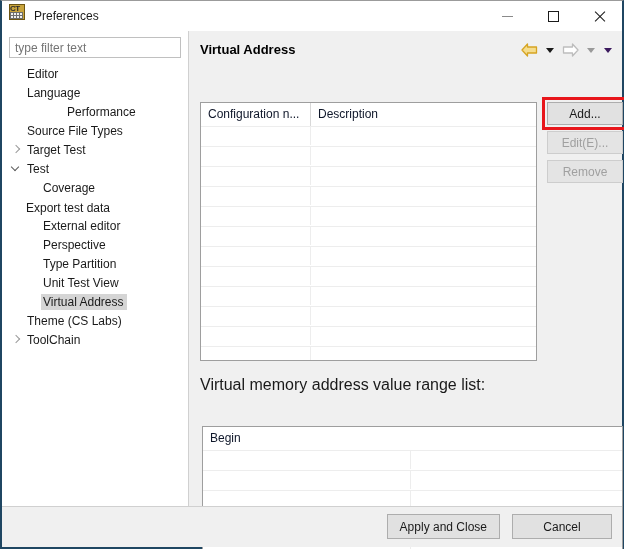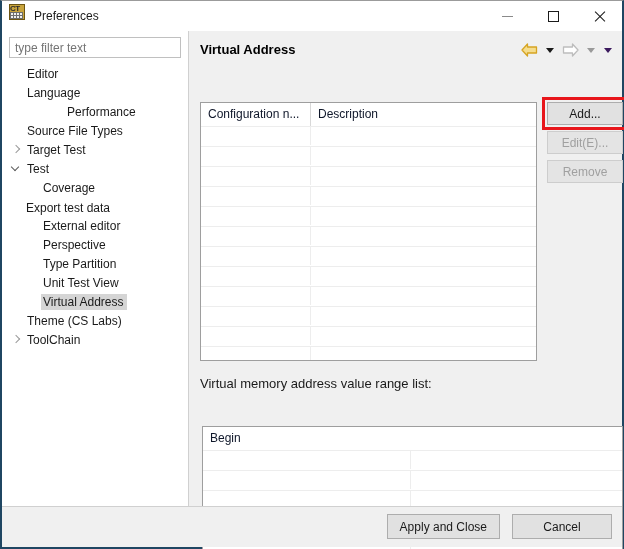--- a/index.html
+++ b/index.html
@@ -315,21 +315,21 @@
   .tbl-cell {
     box-sizing: border-box;
     height: 18px;
     border-right: 1px solid #ededed;
   }
   .tbl-cell:last-child { border-right: none; }
 
   .range-label {
     position: absolute;
     left: 11px; top: 307px;
-    font-size: 13px;
+    font-size: 16px;
     color: #1a1a1a;
     white-space: nowrap;
   }
 
   
   .side-buttons {
     position: absolute;
     left: 358px; top: 33px;
     width: 76px;
   }

